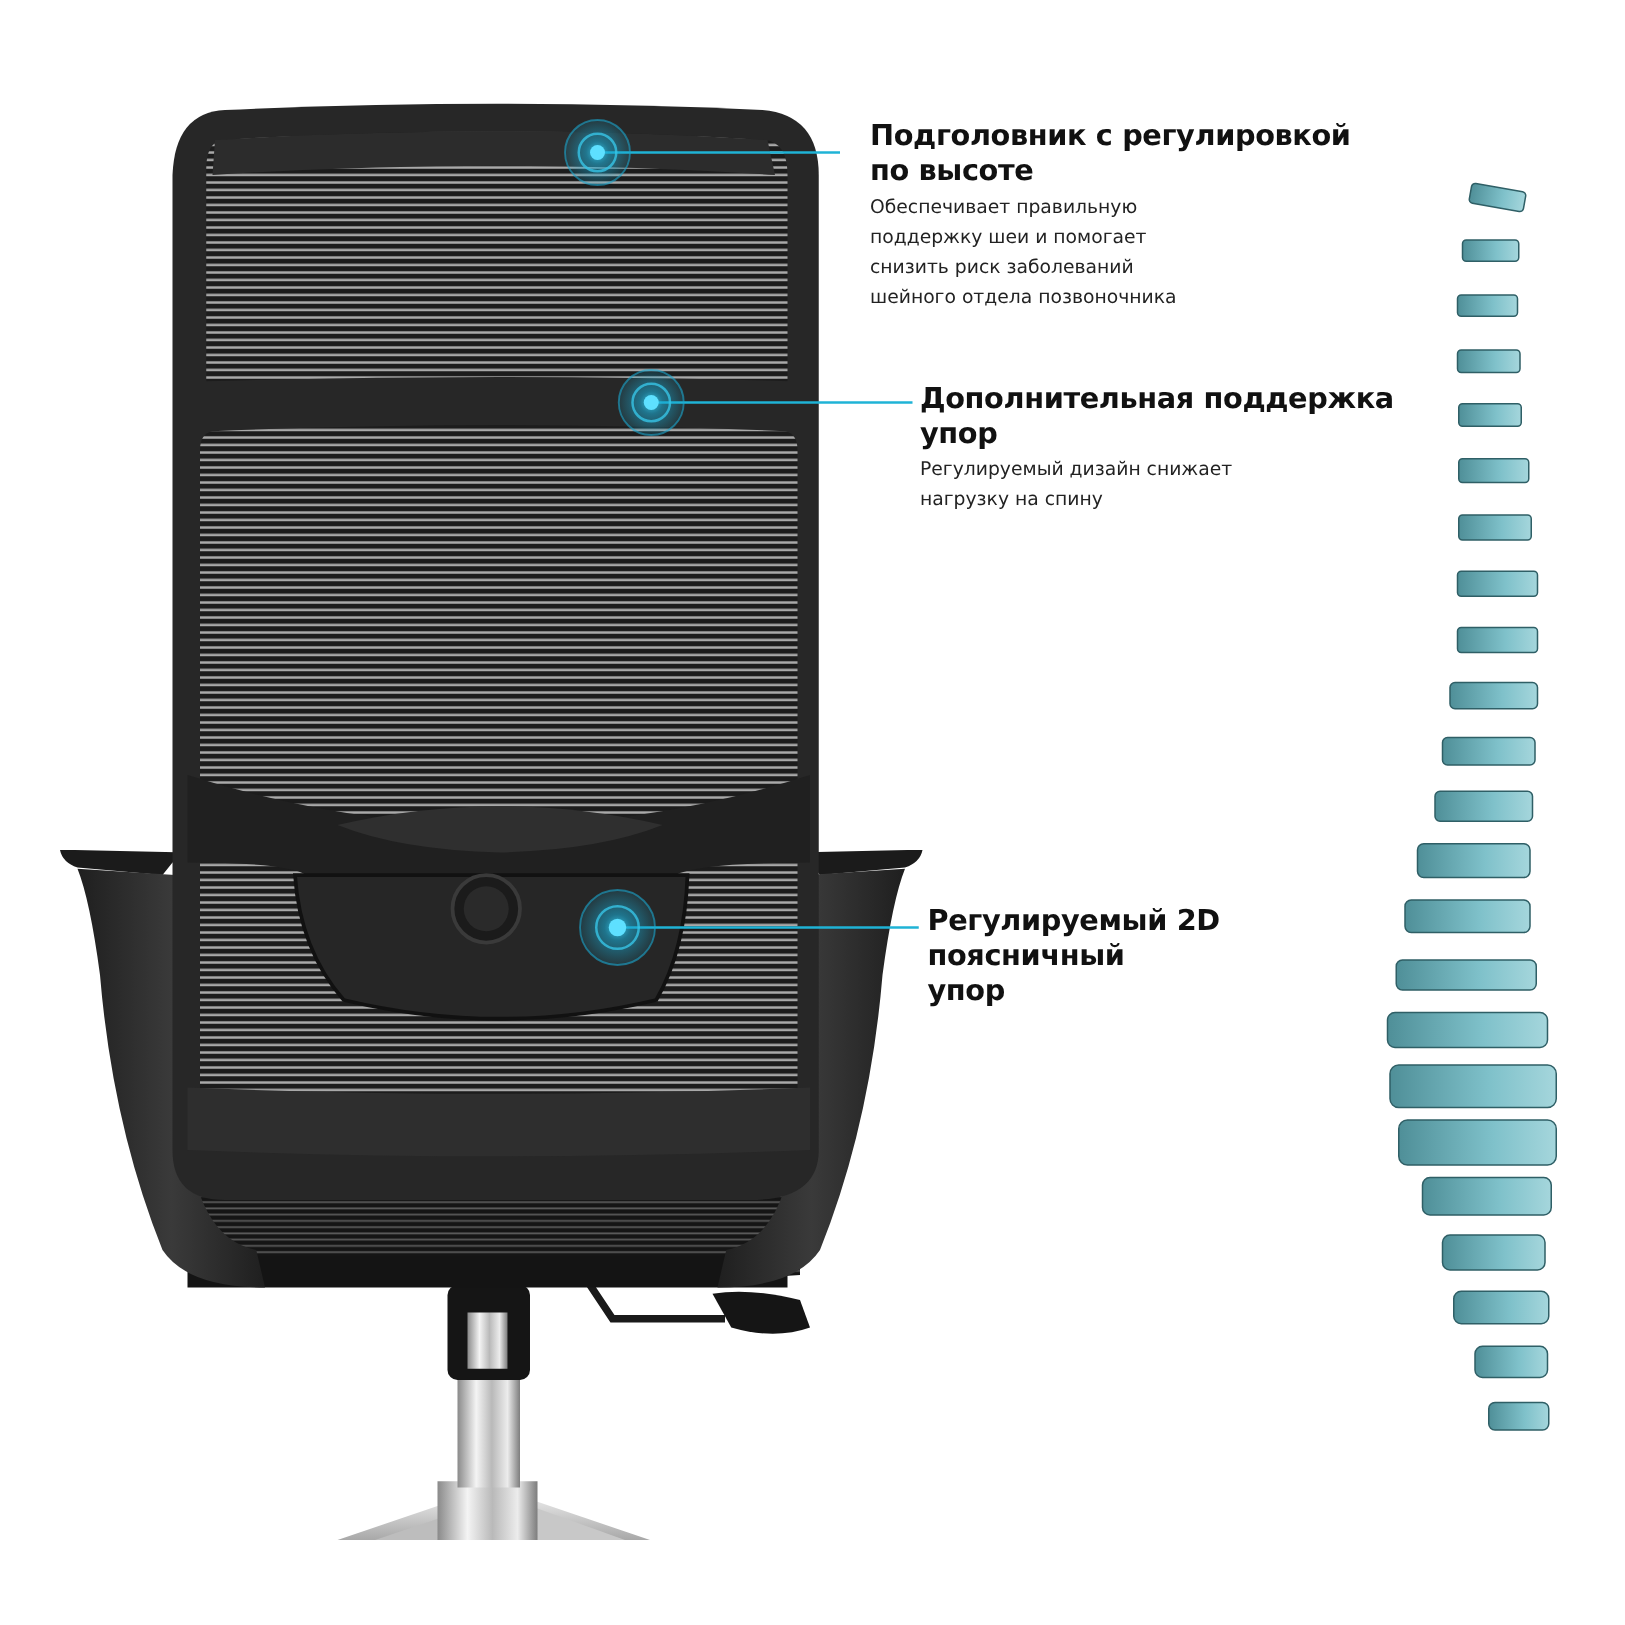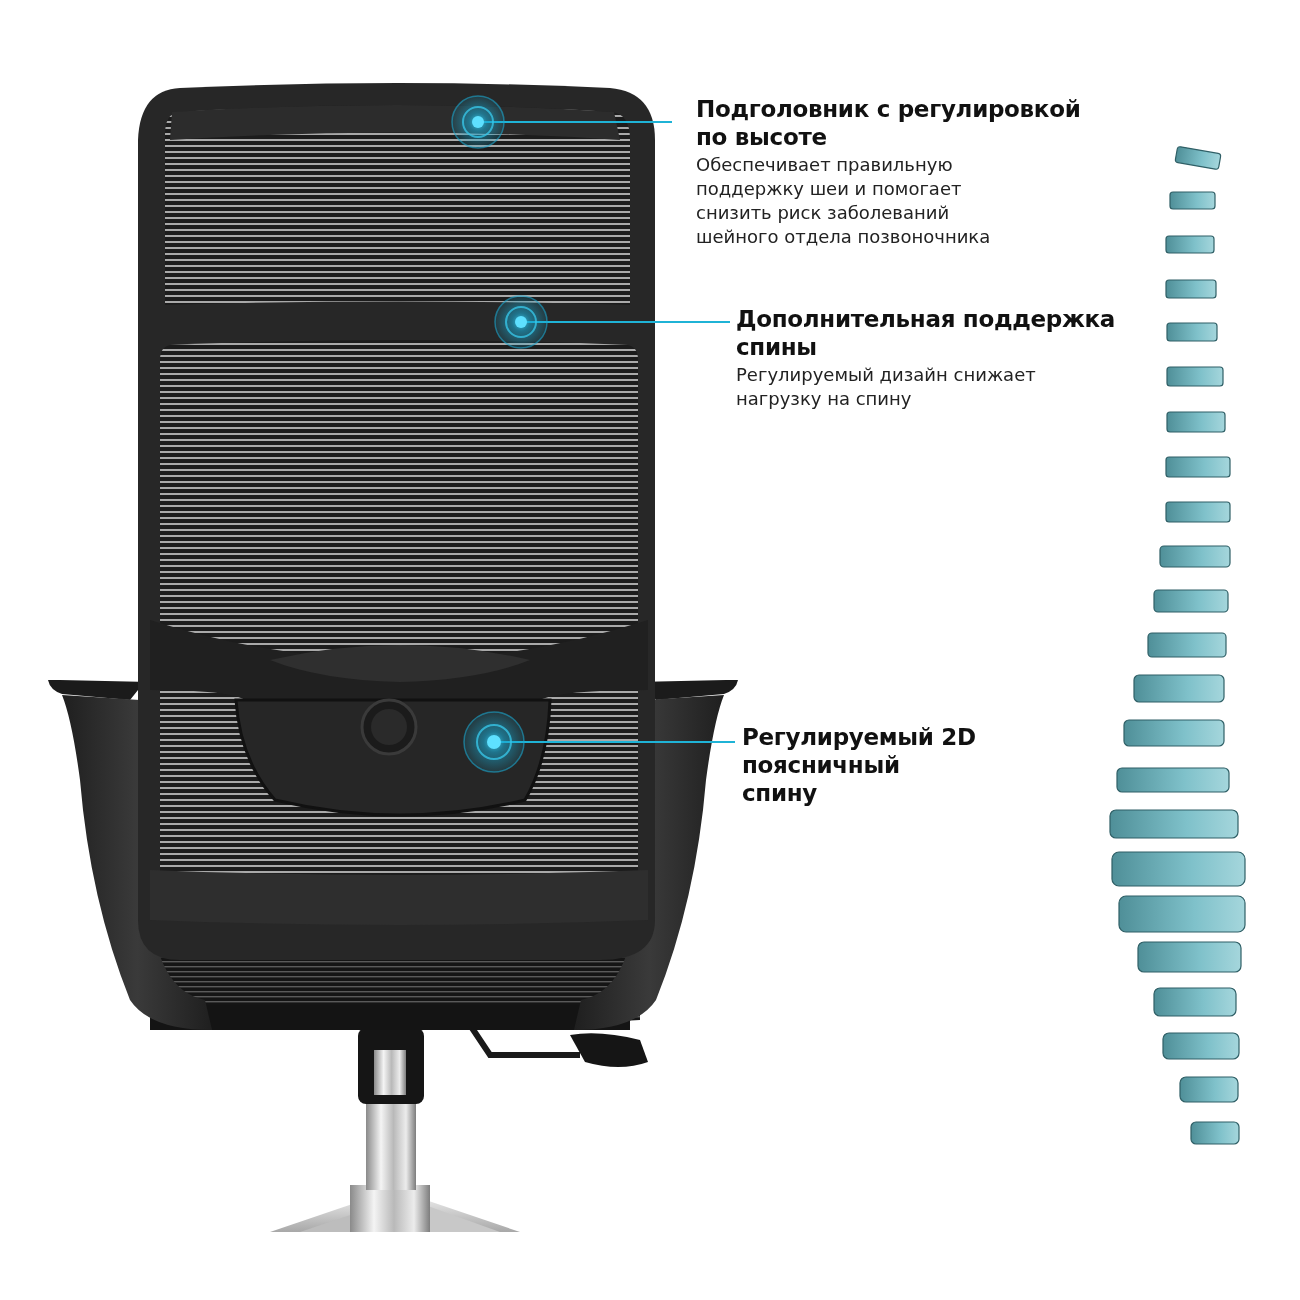--- a/index.html
+++ b/index.html
@@ -1,21 +1,21 @@
 <!DOCTYPE html>
 <html><head>
 <meta charset="utf-8">
 <style>
   html, body { margin: 0; padding: 0; background: #ffffff; }
   body { width: 1300px; height: 1300px; position: relative; overflow: hidden; font-family: "DejaVu Sans", "Liberation Sans", sans-serif; }
   .canvas { position: absolute; left: 0; top: 0; width: 1092px; height: 1300px; }
   svg.art { position: absolute; left: 0; top: 0; }
   .callout { position: absolute; color: #111; }
   .callout .title { font-weight: bold; font-size: 23px; line-height: 28px; letter-spacing: -0.3px; white-space: pre-line; }
-  .callout .desc { font-size: 18px; line-height: 24px; color: #222; margin-top: 2px; white-space: pre-line; }
+  .callout .desc { font-size: 15px; line-height: 24px; color: #222; margin-top: 2px; white-space: pre-line; }
   #c1 { left: 696px; top: 95px; width: 400px; }
   #c2 { left: 736px; top: 305px; width: 380px; }
   #c3 { left: 742px; top: 723px; width: 390px; }
 </style>
 </head>
 <body>
 
 <div class="canvas">
 
   <svg class="art" width="1300" height="1300" viewBox="0 0 1300 1300">
@@ -155,23 +155,23 @@
     <div class="title">Подголовник с регулировкой
 по высоте</div>
     <div class="desc">Обеспечивает правильную
 поддержку шеи и помогает
 снизить риск заболеваний
 шейного отдела позвоночника</div>
   </div>
 
   <div class="callout" id="c2">
     <div class="title">Дополнительная поддержка
-спины</div>
+упор</div>
     <div class="desc">Регулируемый дизайн снижает
 нагрузку на спину</div>
   </div>
 
   <div class="callout" id="c3">
     <div class="title">Регулируемый 2D поясничный
-спину</div>
+упор</div>
   </div>
 
 </div>
 
 </body></html>

